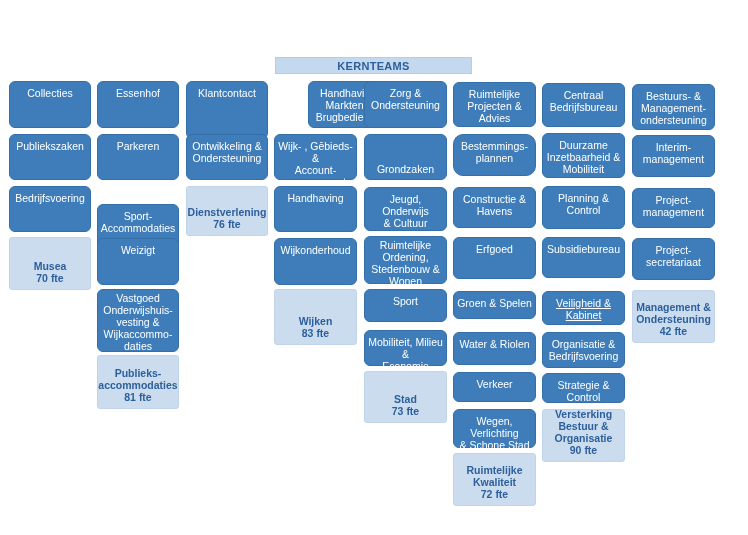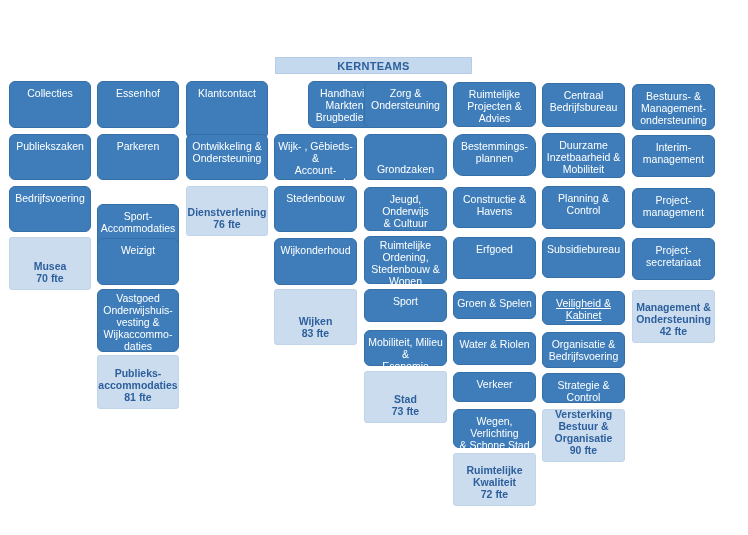--- a/index.html
+++ b/index.html
@@ -117,21 +117,21 @@
       <span class="lbl">Handhaving,
 Markten &amp;
 Brugbediening</span>
     </div>
   <div class="box dark" style="left:274px; top:134px; width:83px; height:46px;">
       <span class="lbl">Wijk- , Gēbieds- &amp;
 Account-
 management</span>
     </div>
   <div class="box dark" style="left:274px; top:186px; width:83px; height:46px;">
-      <span class="lbl">Stedenbouw</span>
+      <span class="lbl">Handhaving</span>
     </div>
   <div class="box dark" style="left:274px; top:238px; width:83px; height:47px;">
       <span class="lbl">Wijkonderhoud</span>
     </div>
   <div class="box light" style="left:274px; top:289px; width:83px; height:56px;">
       <span class="lbl">Wijken</span>
       <span class="fte">83 fte</span>
     </div>
 
   <div class="box dark" style="left:364px; top:81px; width:83px; height:47px;">

